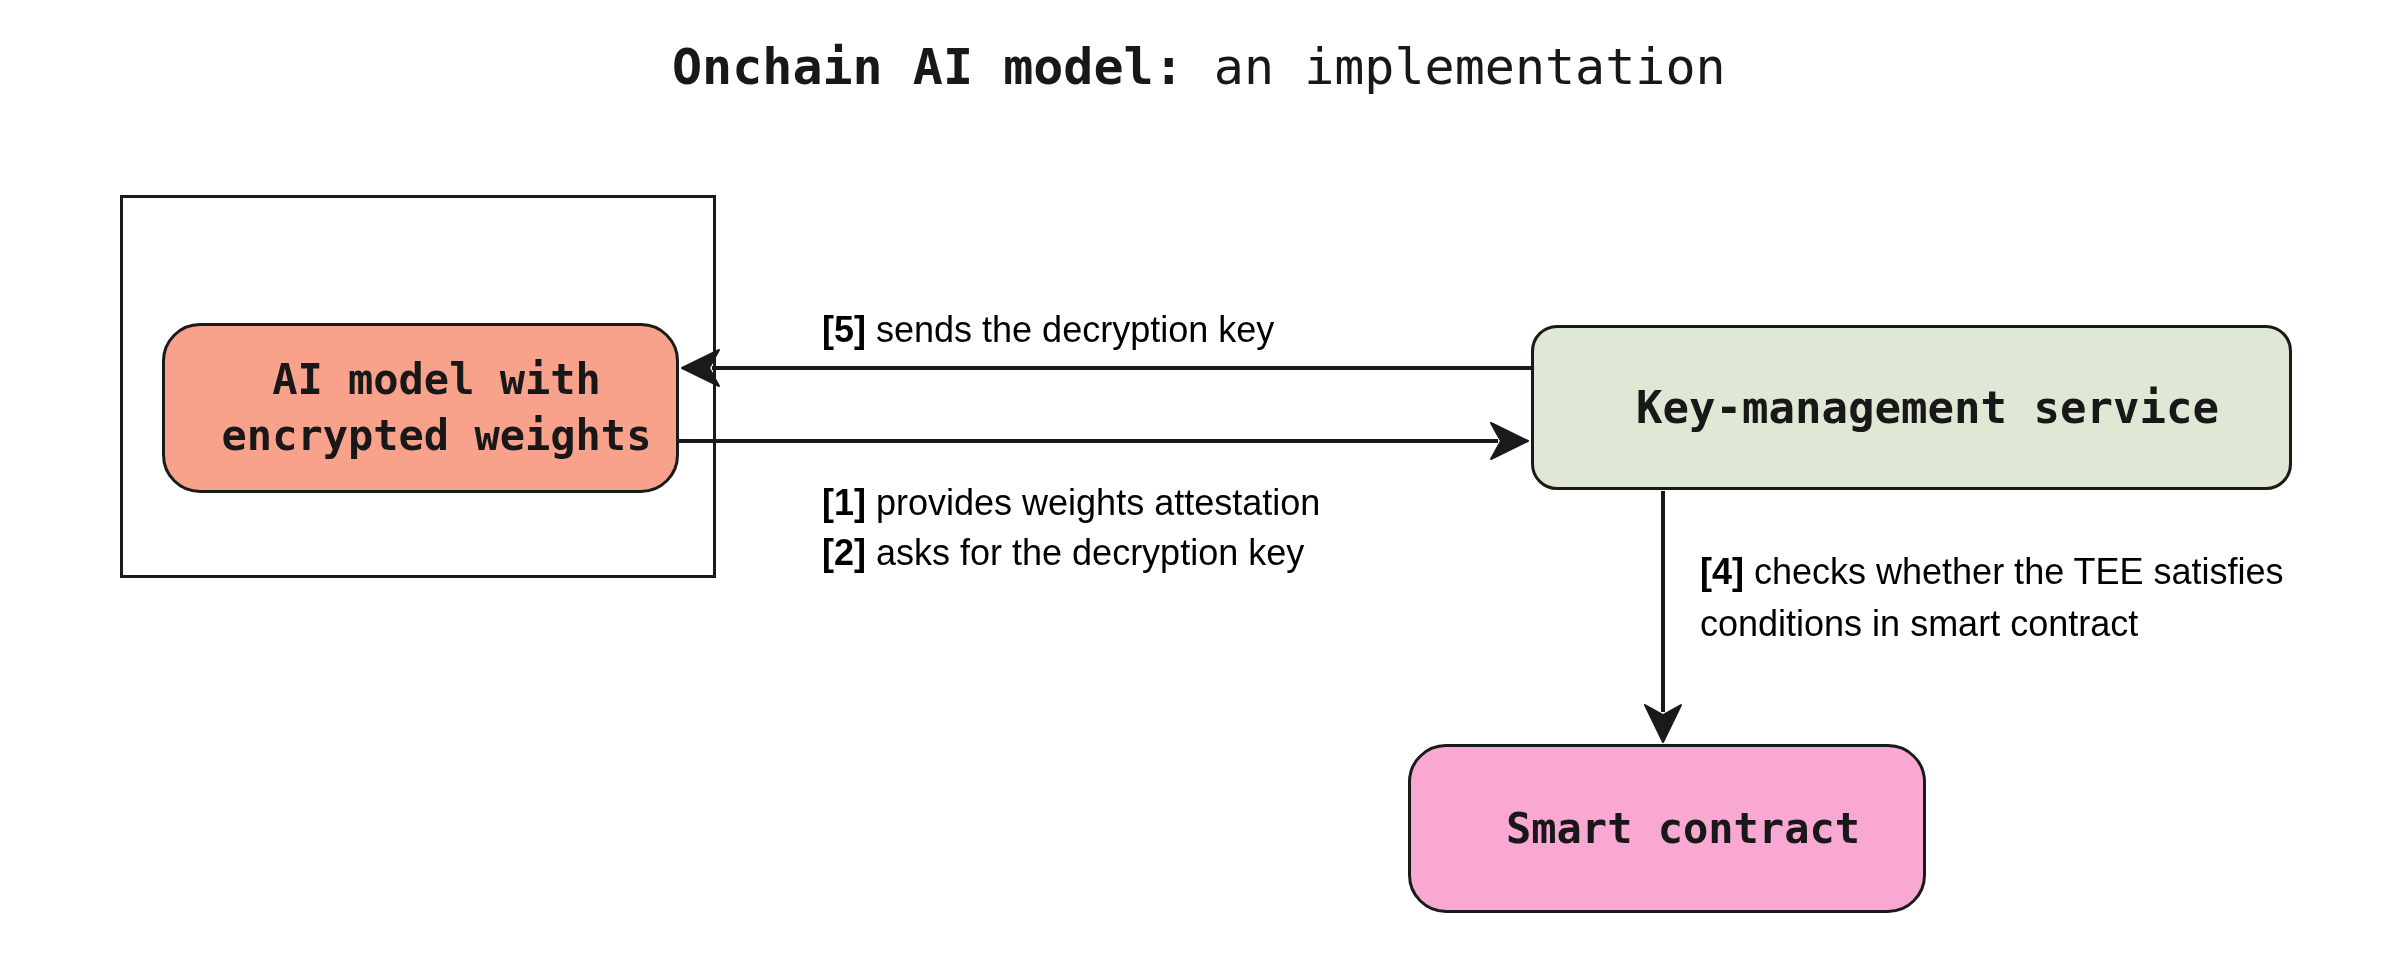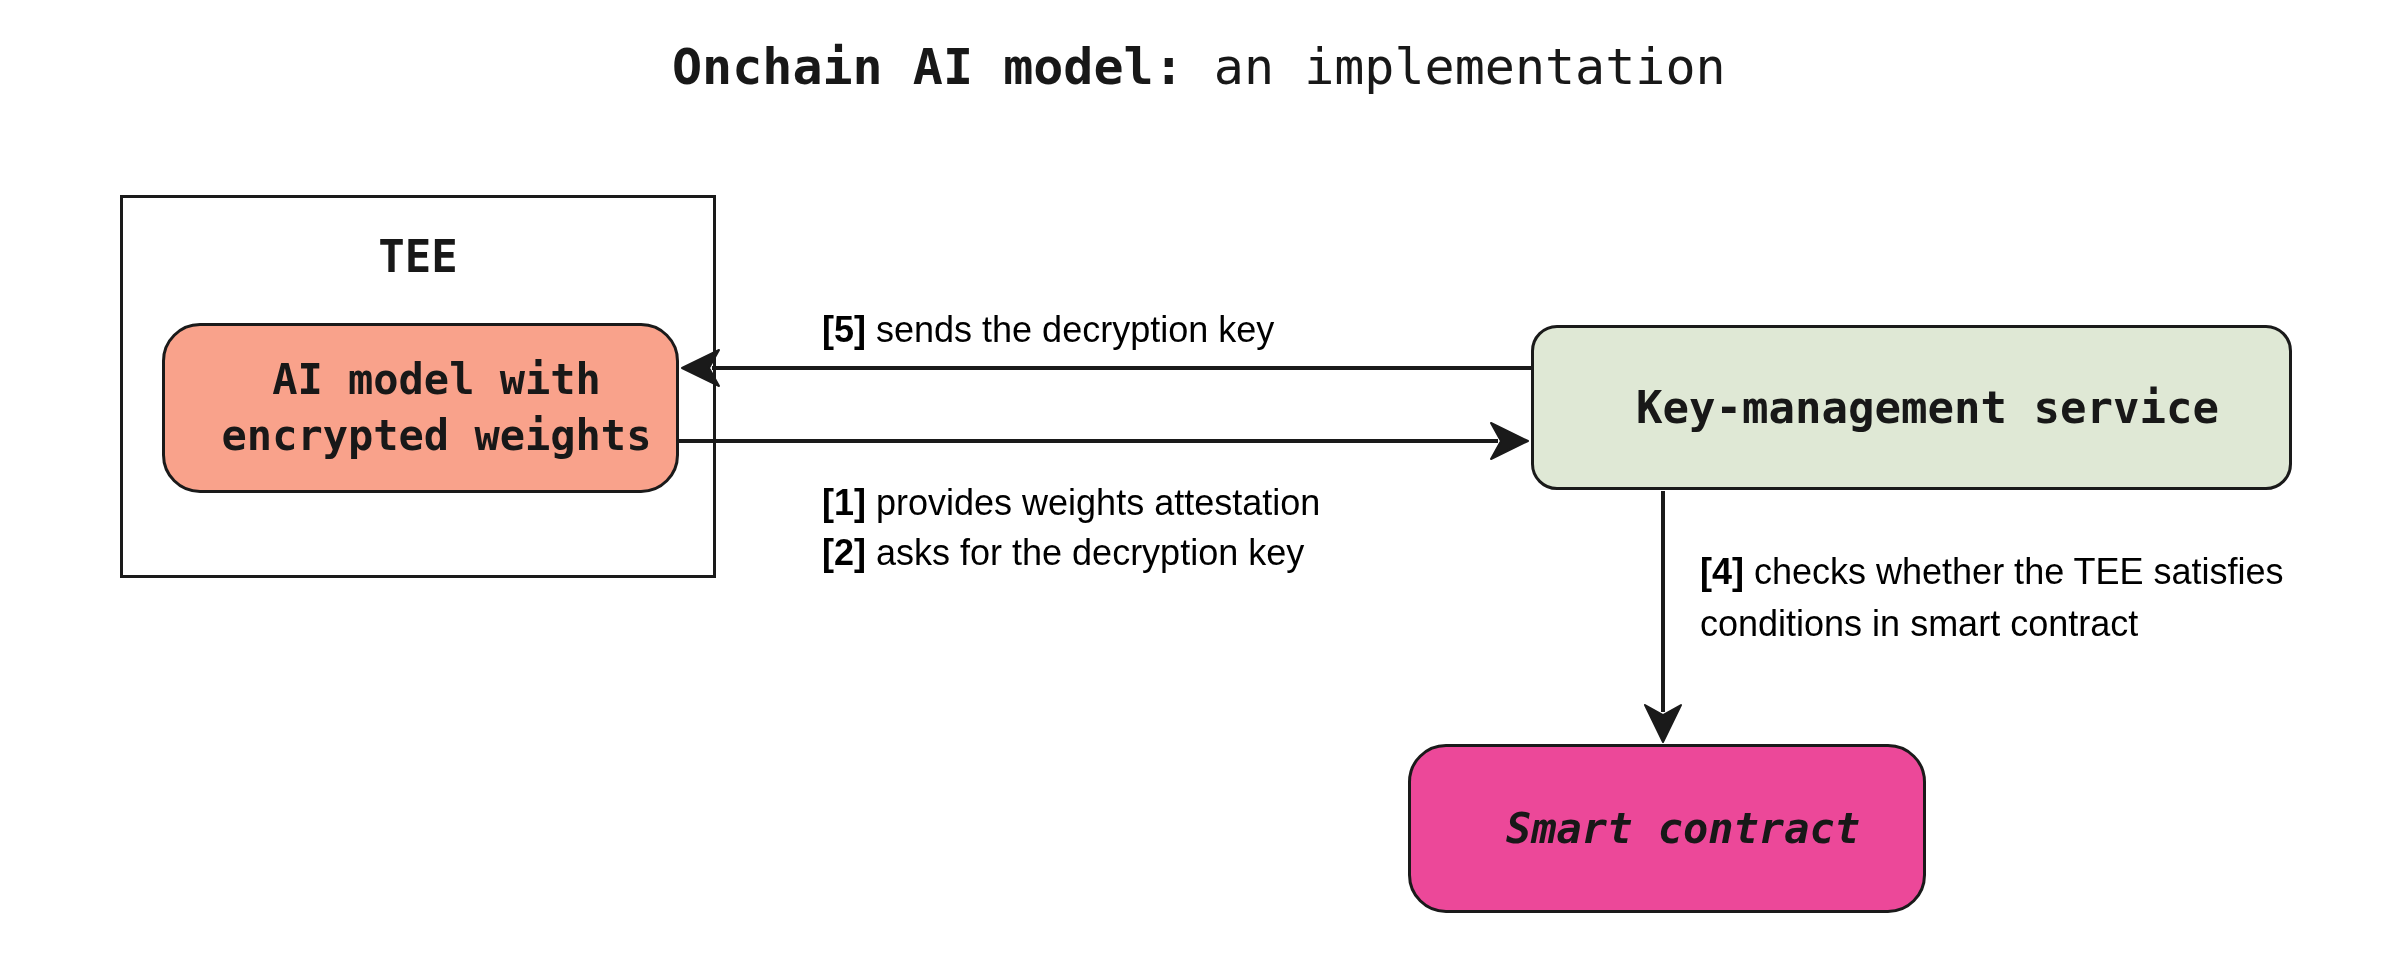--- a/index.html
+++ b/index.html
@@ -48,21 +48,20 @@
   .elabel-34{left:1700px;top:546px;line-height:52px;}
 </style>
 </head>
 <body>
 
 <div class="canvas">
 
   <div class="title"><span class="b">Onchain AI model:</span><span> an implementation</span></div>
 
   <div class="tee-box"></div>
-  <div class="tee-label">TEE</div>
 
   <svg class="arrows" viewBox="0 0 2400 980" xmlns="http://www.w3.org/2000/svg">
 
     <g>
       <line x1="712" y1="368" x2="1531" y2="368"></line>
       <polygon points="682,368 719,350 709,368 719,386"></polygon>
     </g>
 
     <g>
       <line x1="679" y1="441" x2="1498" y2="441"></line>
@@ -77,21 +76,21 @@
 
   <div class="node node-ai" style="background: rgb(249, 162, 139);">
     <div>AI model with</div>
     <div>encrypted weights</div>
   </div>
 
   <div class="node node-kms" style="background: rgb(223, 232, 213); border-radius: 26px;">
     <div>Key-management service</div>
   </div>
 
-  <div class="node node-sc" style="background: #ec4899; font-style: italic;">
+  <div class="node node-sc" style="background: #f9a8d4;">
     <div>Smart contract</div>
   </div>
 
   <div class="elabel elabel-5">
     <div><span class="b">[5]</span><span> sends the decryption key</span></div>
   </div>
 
   <div class="elabel elabel-12">
     <div><span class="b">[1]</span><span> provides weights attestation</span></div>
     <div><span class="b">[2]</span><span> asks for the decryption key</span></div>

